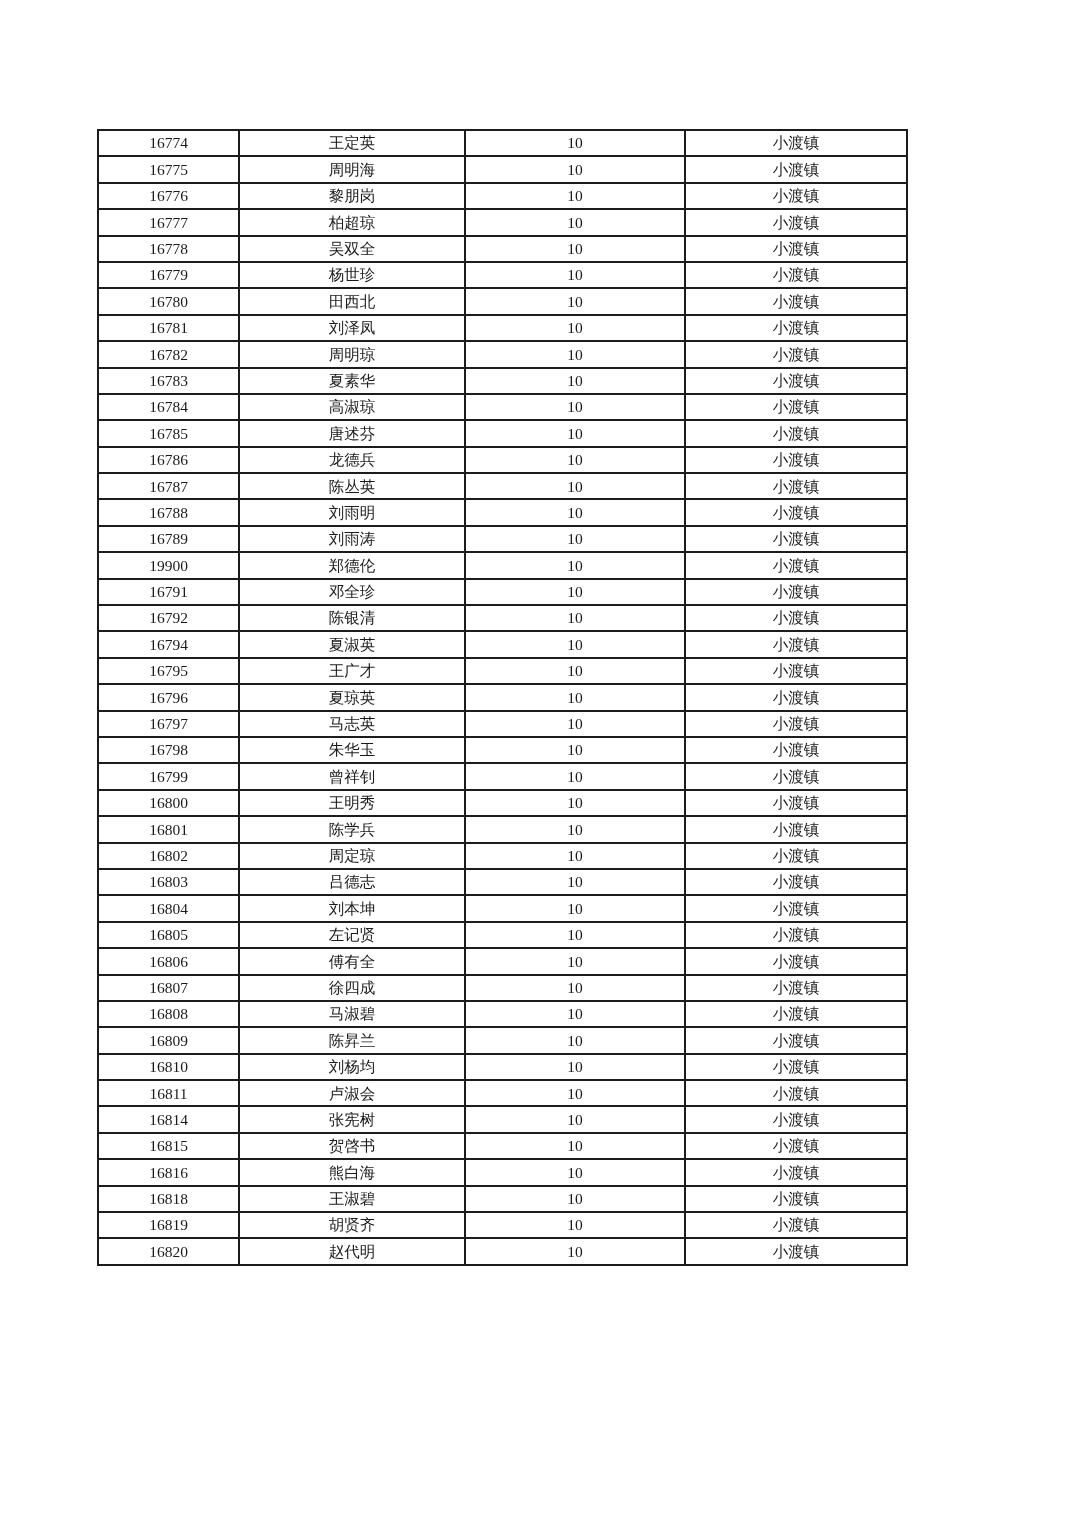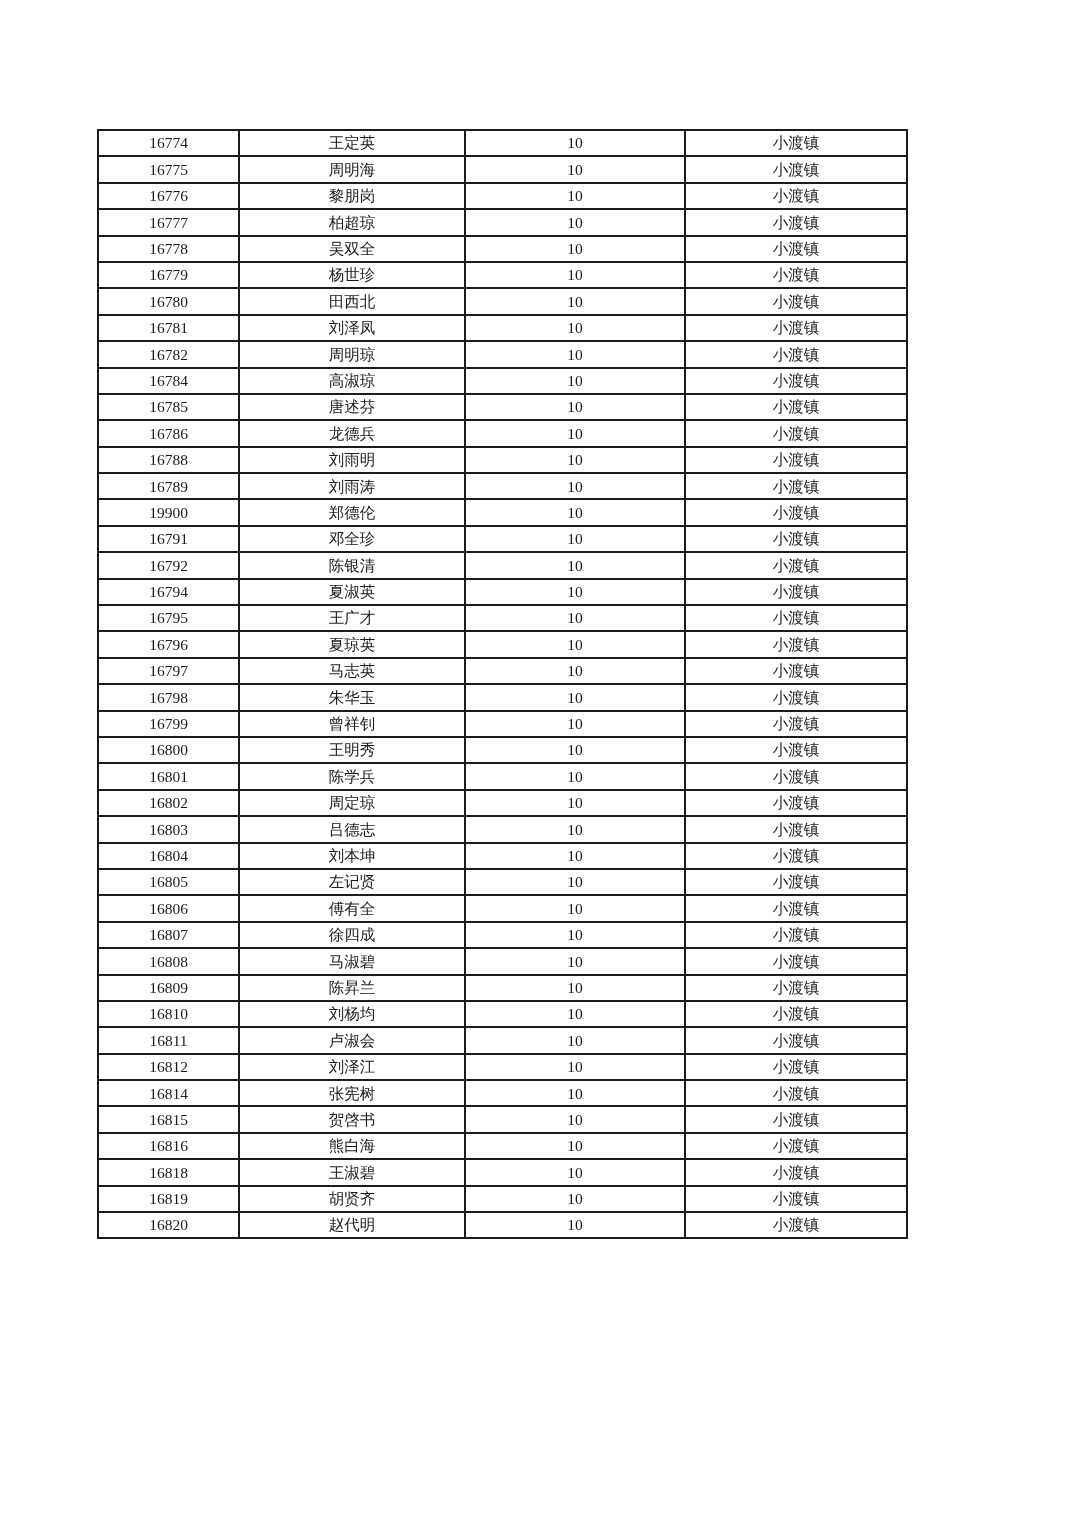--- a/index.html
+++ b/index.html
@@ -112,38 +112,50 @@
             <td>10</td>
             <td>小渡镇</td>
           </tr>
           <tr>
             <td>16782</td>
             <td>周明琼</td>
             <td>10</td>
             <td>小渡镇</td>
           </tr>
           <tr>
+            <td>16783</td>
+            <td>夏素华</td>
+            <td>10</td>
+            <td>小渡镇</td>
+          </tr>
+          <tr>
             <td>16784</td>
             <td>高淑琼</td>
             <td>10</td>
             <td>小渡镇</td>
           </tr>
           <tr>
             <td>16785</td>
             <td>唐述芬</td>
             <td>10</td>
             <td>小渡镇</td>
           </tr>
           <tr>
             <td>16786</td>
             <td>龙德兵</td>
             <td>10</td>
             <td>小渡镇</td>
           </tr>
           <tr>
+            <td>16787</td>
+            <td>陈丛英</td>
+            <td>10</td>
+            <td>小渡镇</td>
+          </tr>
+          <tr>
             <td>16788</td>
             <td>刘雨明</td>
             <td>10</td>
             <td>小渡镇</td>
           </tr>
           <tr>
             <td>16789</td>
             <td>刘雨涛</td>
             <td>10</td>
             <td>小渡镇</td>
@@ -264,26 +276,20 @@
           </tr>
           <tr>
             <td>16810</td>
             <td>刘杨均</td>
             <td>10</td>
             <td>小渡镇</td>
           </tr>
           <tr>
             <td>16811</td>
             <td>卢淑会</td>
-            <td>10</td>
-            <td>小渡镇</td>
-          </tr>
-          <tr>
-            <td>16812</td>
-            <td>刘泽江</td>
             <td>10</td>
             <td>小渡镇</td>
           </tr>
           <tr>
             <td>16814</td>
             <td>张宪树</td>
             <td>10</td>
             <td>小渡镇</td>
           </tr>
           <tr>

